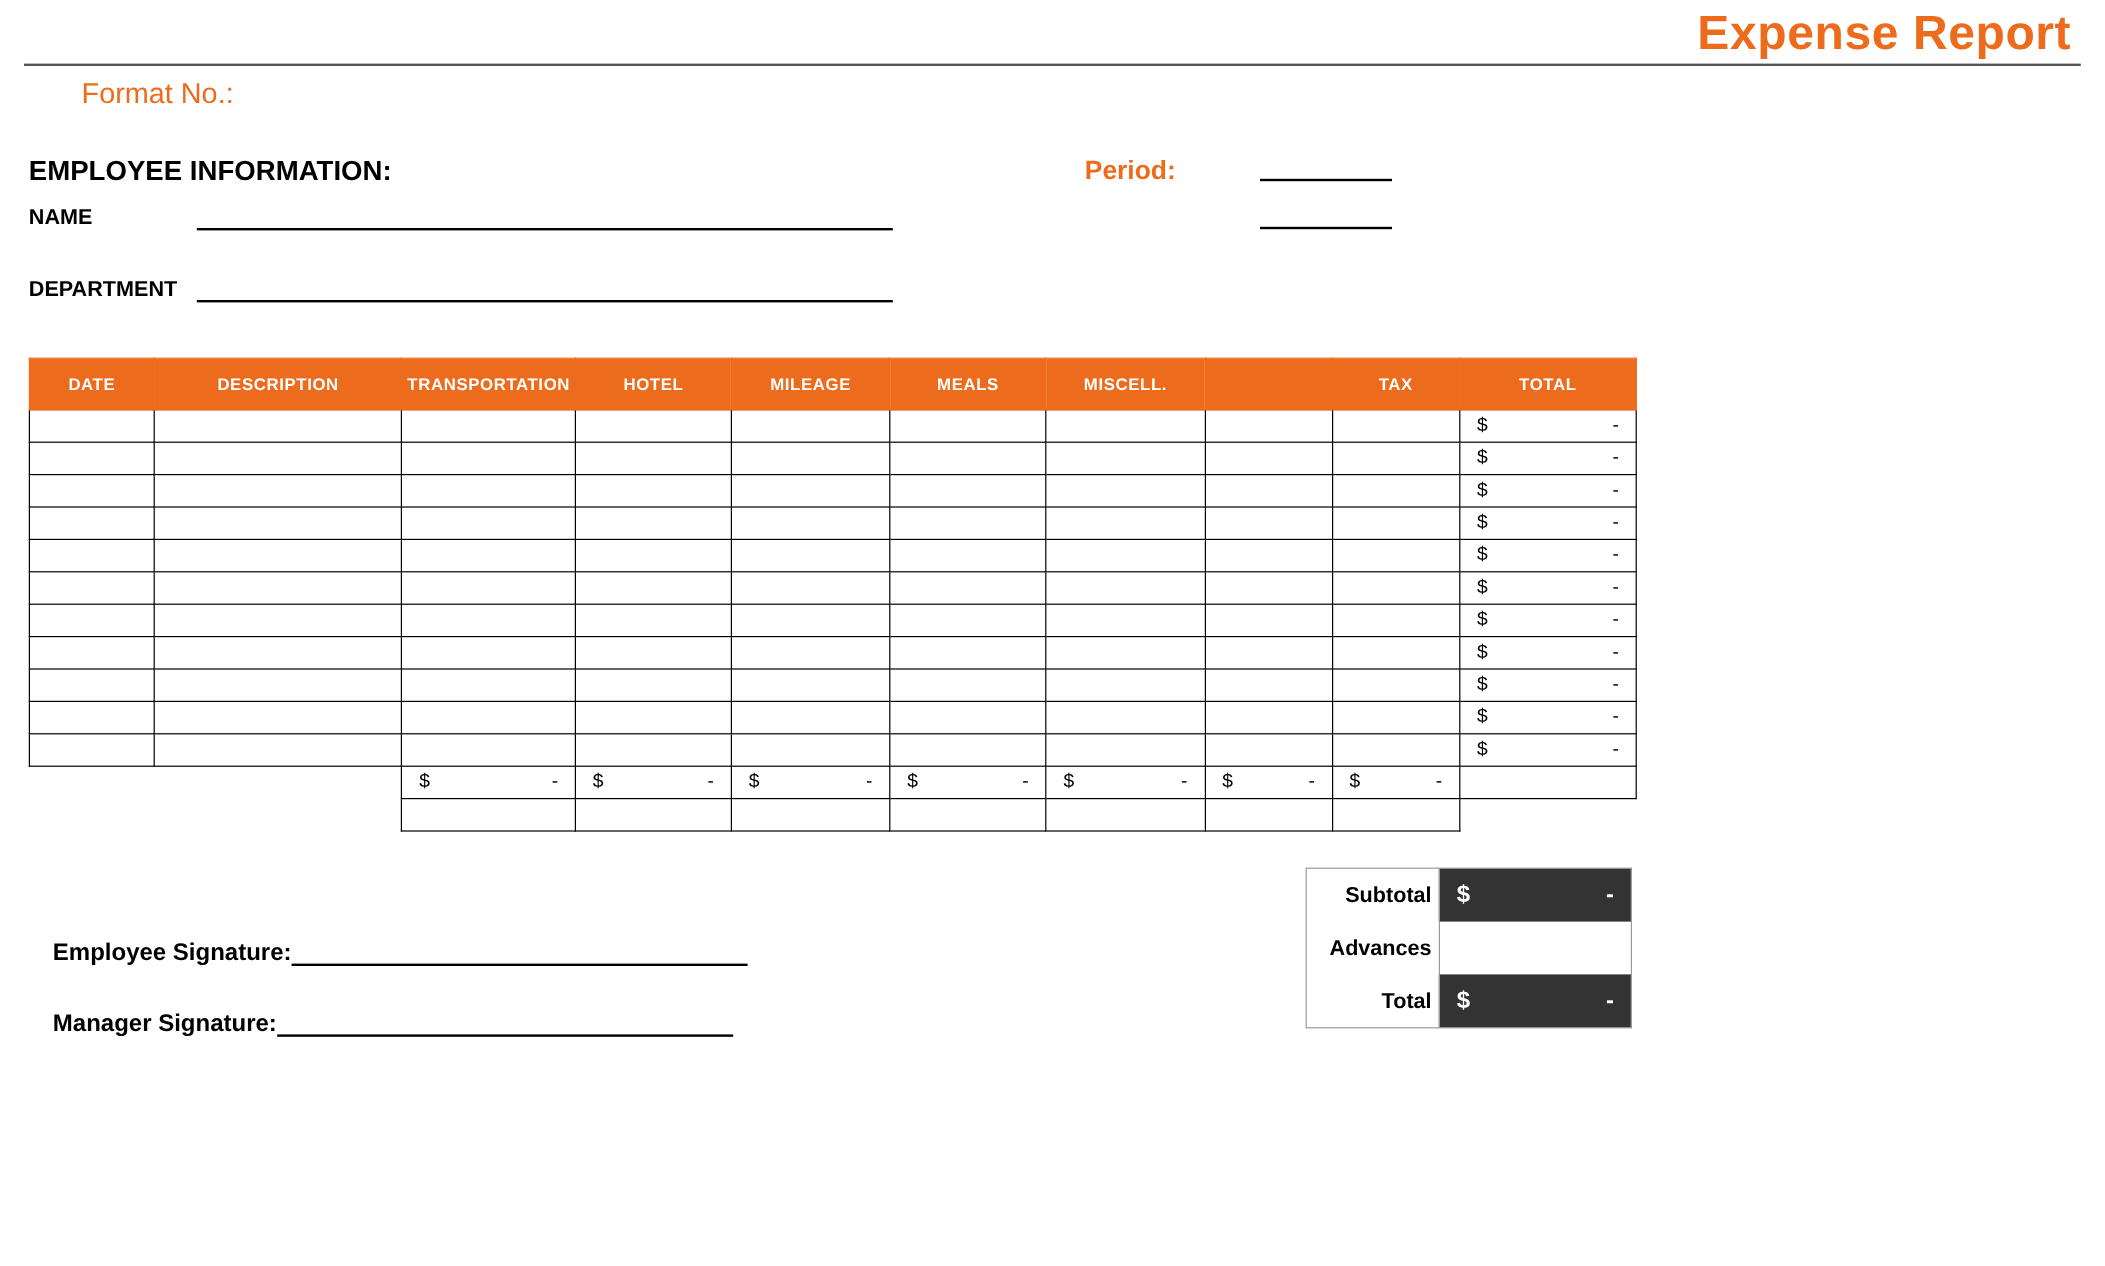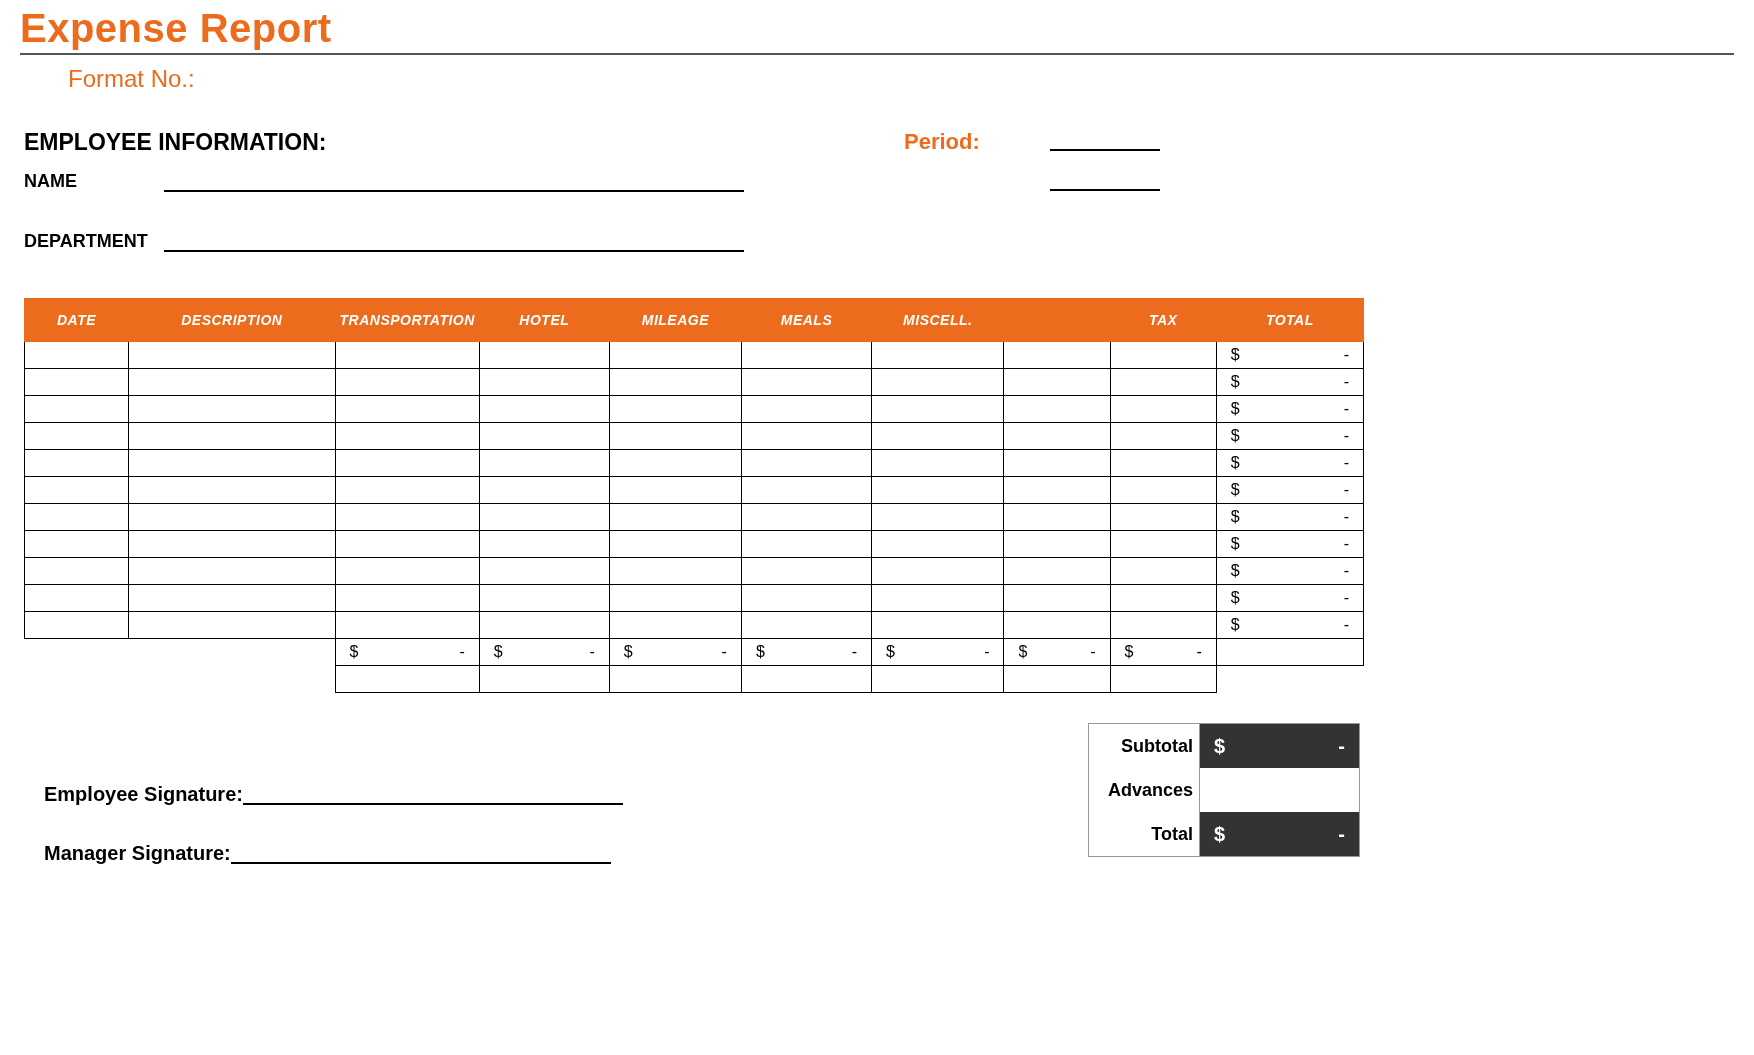--- a/index.html
+++ b/index.html
@@ -12,21 +12,21 @@
     margin:0;
     padding:0 20px 40px 20px;
     font-family:"Segoe UI",Tahoma,Arial,sans-serif;
     color:#000;
     background:#fff;
     width:1754px;
   }
   
   .topbar{
     display:flex;
-    justify-content:flex-start;
+    justify-content:flex-end;
     align-items:flex-end;
     border-bottom:2px solid #555;
     padding:6px 0 2px 0;
   }
   .title{
     font-size:40px;
     font-weight:800;
     color:var(--orange);
     letter-spacing:.5px;
     padding-right:8px;
@@ -78,21 +78,20 @@
   }
   table.expense th{
     background:var(--orange);
     color:#fff;
     font-size:14px;
     font-weight:800;
     letter-spacing:.5px;
     text-align:center;
     padding:13px 4px;
     border:1px solid var(--orange);
-    font-style:italic;
   }
   table.expense td{
     border:1px solid #000;
     height:27px;
     font-size:16px;
     padding:2px 8px;
   }
   .col-date{width:112px;}
   .col-desc{width:220px;}
   .col-cat{width:140px;}

